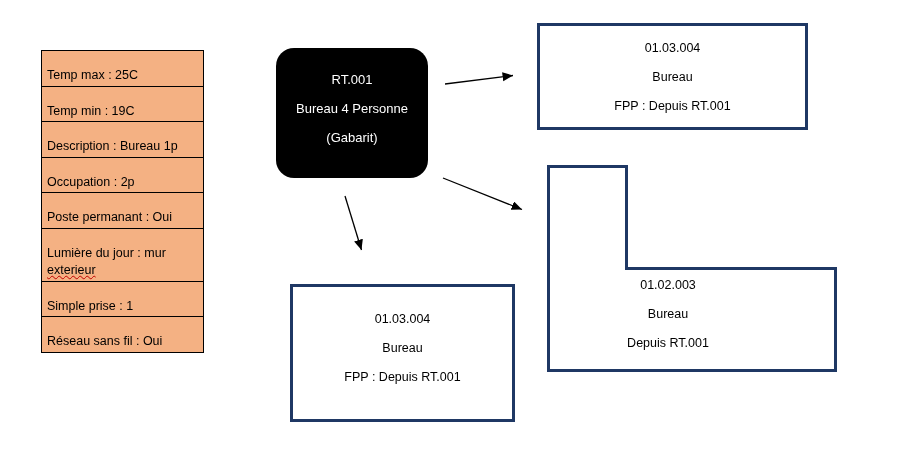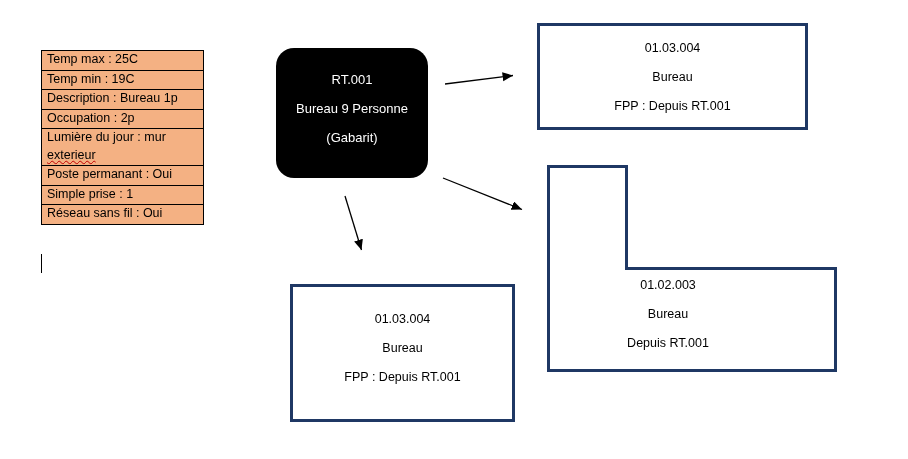--- a/index.html
+++ b/index.html
@@ -28,21 +28,21 @@
     left: 41px; top: 50px;
     width: 163px;
     background: #f4b183;
     border: 1px solid #000000;
     z-index: 2;
     font-size: 12.5px;
     color: #000000;
   }
   .prow {
     line-height: 17.5px;
-    padding: 0 2px 1px 5px;
+    padding: 16px 2px 1px 5px;
     border-bottom: 1px solid #000000;
   }
   .prow:last-child { border-bottom: none; }
   .squiggle {
     text-decoration: underline;
     text-decoration-style: wavy;
     text-decoration-color: #c00000;
     text-decoration-thickness: 1px;
   }
 
@@ -127,31 +127,31 @@
     <line x1="445" y1="84" x2="513" y2="75.5" stroke="#000000" stroke-width="1.3" marker-end="url(#arrowhead)"></line>
     <line x1="443" y1="178" x2="522" y2="209.5" stroke="#000000" stroke-width="1.3" marker-end="url(#arrowhead)"></line>
     <line x1="345" y1="196" x2="361.5" y2="250" stroke="#000000" stroke-width="1.3" marker-end="url(#arrowhead)"></line>
   </svg>
 
   <div class="props-table" id="props-table">
       <div class="prow">Temp max : 25C</div>
       <div class="prow">Temp min : 19C</div>
       <div class="prow">Description : Bureau 1p</div>
       <div class="prow">Occupation : 2p</div>
+      <div class="prow">Poste permanant : Oui</div>
       <div class="prow">Lumière du jour : mur <span class="squiggle">exterieur</span></div>
-      <div class="prow">Poste permanant : Oui</div>
       <div class="prow">Simple prise : 1</div>
       <div class="prow">Réseau sans fil : Oui</div>
     </div>
 
   <div class="table-tick"></div>
 
   <div class="template-node">
     <div>RT.001</div>
-    <div>Bureau 9 Personne</div>
+    <div>Bureau 4 Personne</div>
     <div>(Gabarit)</div>
   </div>
 
   <div class="room-box room-top-right">
     <div>01.03.004</div>
     <div>Bureau</div>
     <div>FPP : Depuis RT.001</div>
   </div>
 
   <div class="room-box room-bottom">

